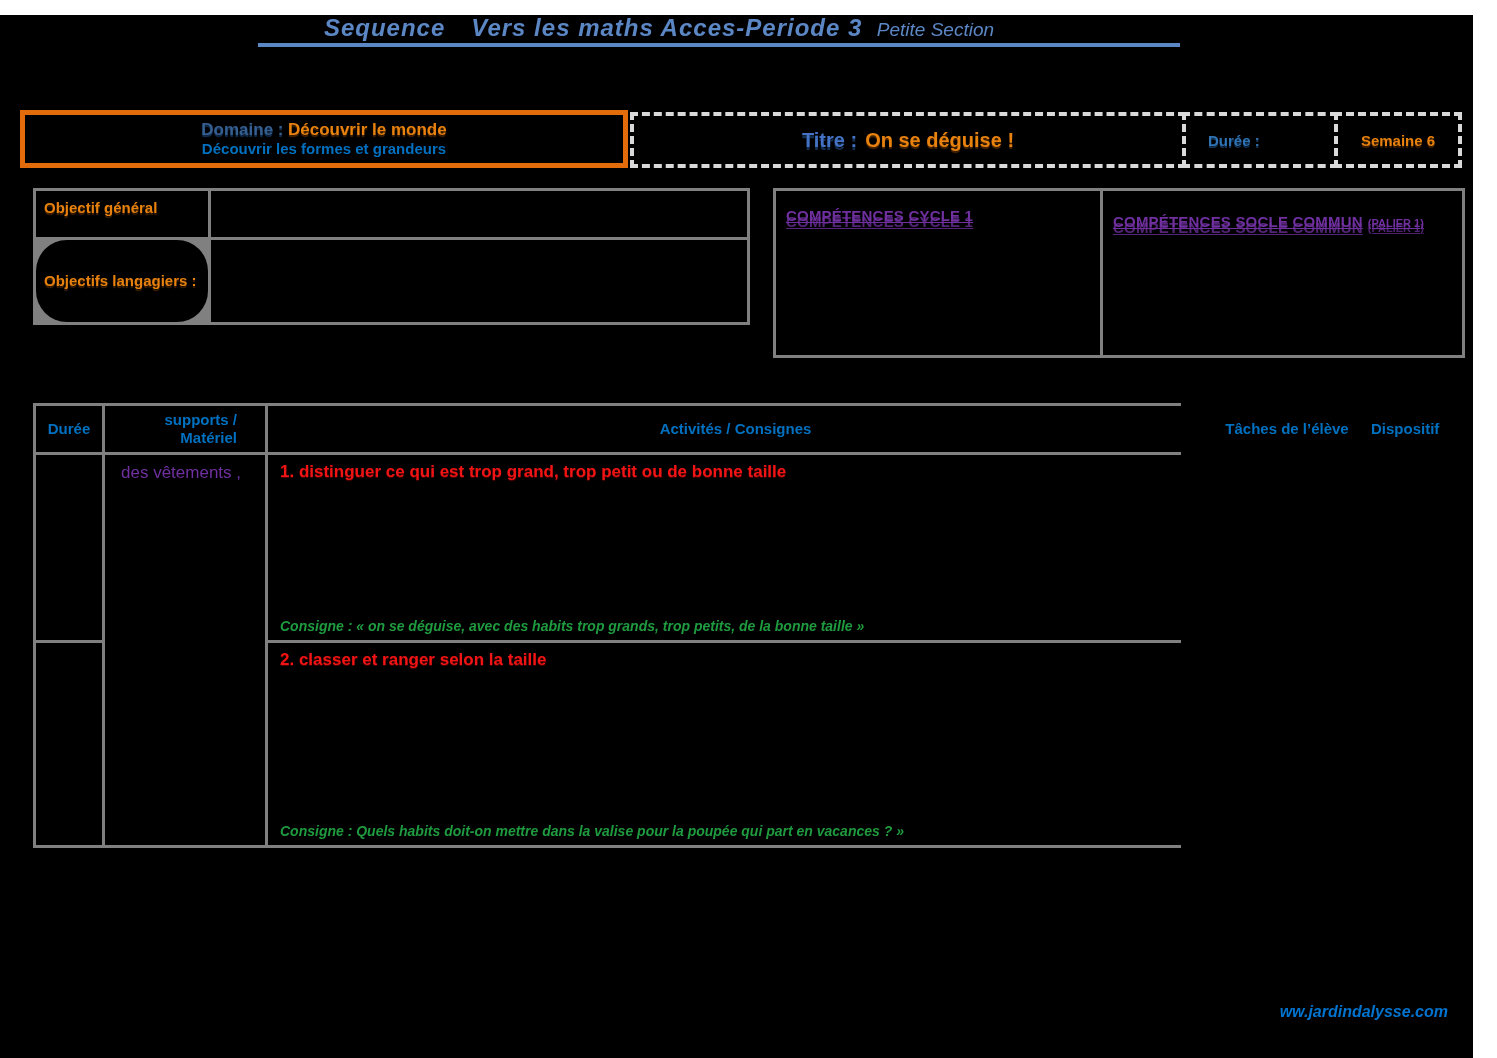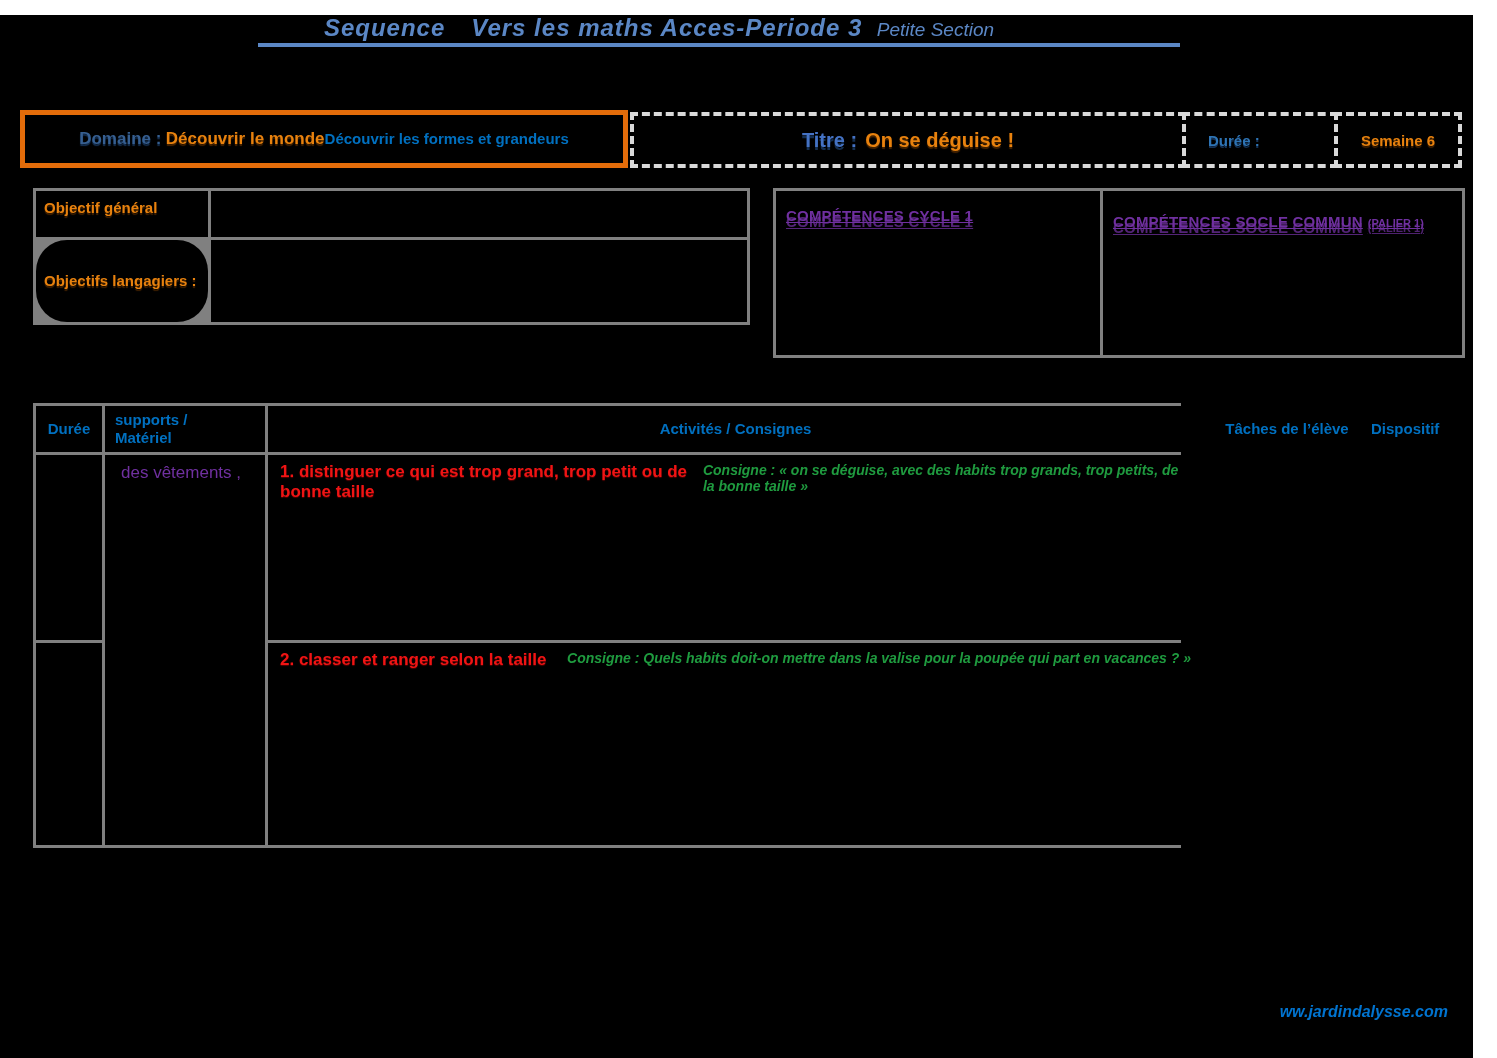--- a/index.html
+++ b/index.html
@@ -24,21 +24,21 @@
   .t-gap { display: inline-block; width: 26px; }
   .t-small { font-size: 19px; font-weight: normal; margin-left: 10px; }
   .title-rule {
     position: absolute; left: 258px; top: 43px; width: 922px; height: 4px;
     background: #5b87c5;
   }
   
   .domain-box {
     position: absolute; left: 20px; top: 110px; width: 608px; height: 58px;
     border: 5px solid #e36c0a; background: #000;
-    display: flex; align-items: center; justify-content: center;
+    display: flex; flex-direction: column; align-items: center; justify-content: center;
     line-height: 1.25;
   }
   .domain-label { color: #365f91; font-weight: bold; font-size: 17px;
     text-shadow: 0 2px 1px rgba(23,54,93,0.9); }
   .domain-value { color: #e8820e; font-weight: bold; font-size: 17px;
     text-shadow: 0 2px 1px rgba(120,60,0,0.6); }
   .domain-sub { color: #0070c0; font-weight: bold; font-size: 15px; }
   
   .dash-box {
     position: absolute; top: 112px; height: 56px;
@@ -87,26 +87,26 @@
   .main-table {
     left: 33px; top: 403px; width: 1148px; height: 445px;
     grid-template-columns: 66px 160px 935px 162px 1fr;
     grid-template-rows: 46px 185px 1fr;
   }
   .mt-header {
     color: #0070c0; font-weight: bold; font-size: 15px;
     display: flex; align-items: center; justify-content: center; text-align: center;
     line-height: 1.2;
   }
-  .mt-header.left-align { justify-content: flex-start; text-align: left; padding-left: 10px; padding-right: 28px; }
+  .mt-header.left-align { justify-content: flex-start; text-align: right; padding-left: 10px; padding-right: 28px; }
   .supports-cell { grid-column: 2; grid-row: 2 / 4; padding: 8px 16px; }
   .supports-text { color: #7030a0; font-size: 17px; }
   .dispositif-cell { grid-column: 5; grid-row: 2 / 4; }
   .act-cell {
-    grid-column: 3; display: flex; flex-direction: row; justify-content: space-between;
+    grid-column: 3; display: flex; flex-direction: column; justify-content: space-between;
     padding: 7px 12px 6px 12px;
   }
   .act-text { color: #f01414; font-weight: bold; font-size: 17px;
     text-shadow: 0 1px 1px rgba(120,0,0,0.7); }
   .consigne-line { color: #1f9b3f; font-size: 14px; font-style: italic; }
   .consigne-label { font-weight: bold; }
   .consigne-text { font-weight: bold; }
   
   .footer-link {
     position: absolute; right: 49px; top: 1003px;

